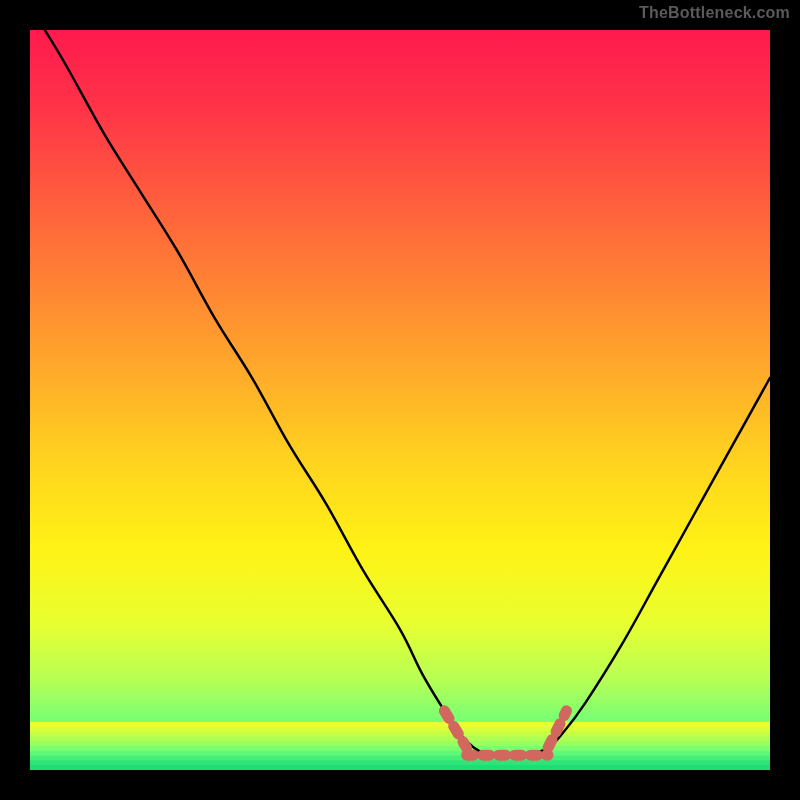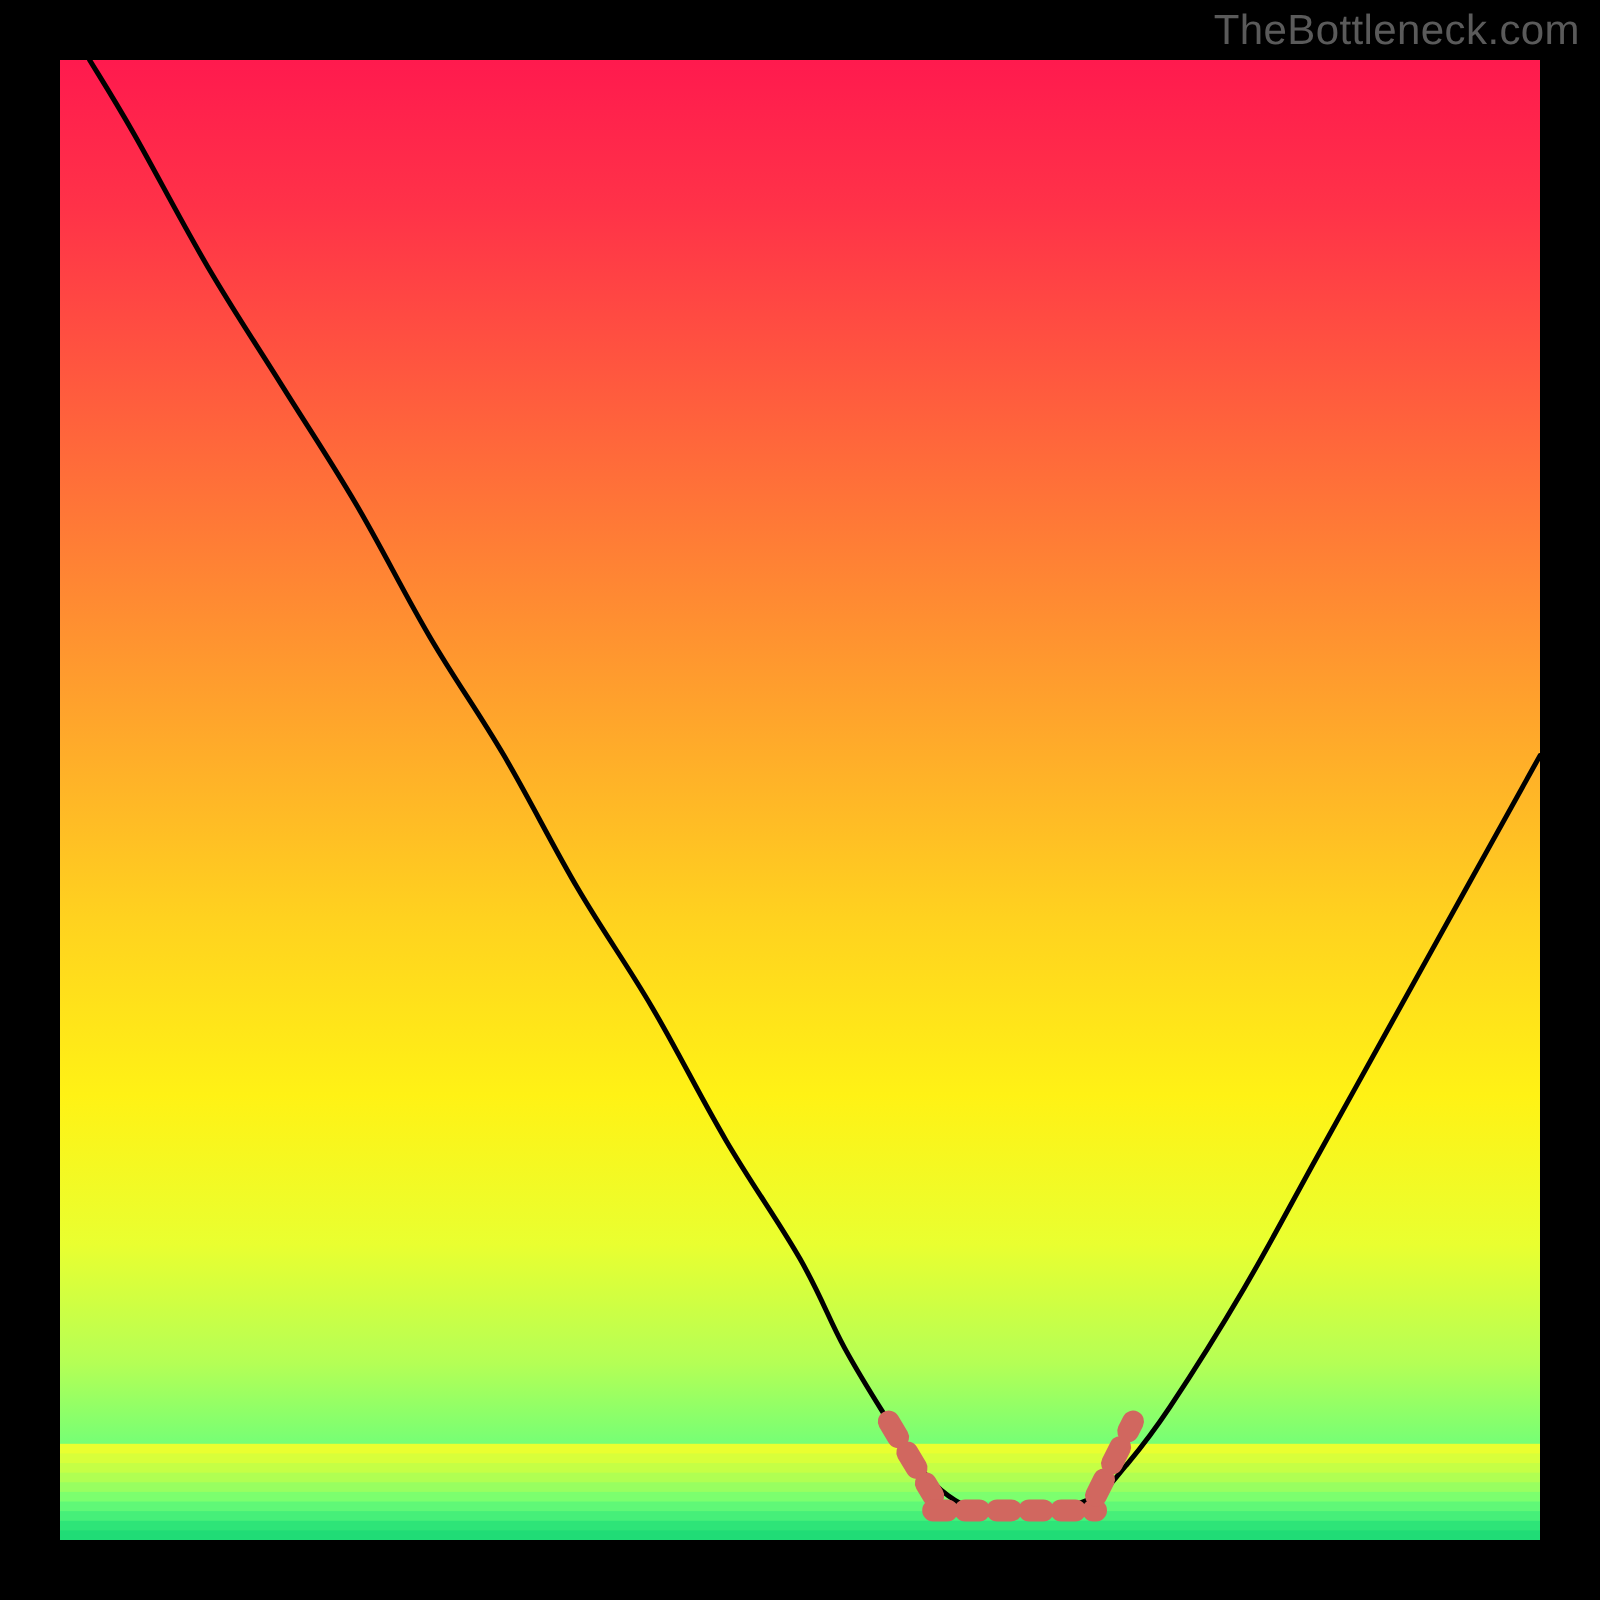--- a/index.html
+++ b/index.html
@@ -15,22 +15,22 @@
     position: relative;
     width: 800px;
     height: 800px;
     background: #000;
   }
   .watermark {
     position: absolute;
     top: 4px;
     right: 10px;
     color: #5a5a5a;
-    font-size: 21px;
-    font-weight: 400;
+    font-size: 16px;
+    font-weight: 700;
     letter-spacing: 0.2px;
     z-index: 5;
     margin-left: 24px;
   }
   .plot {
     position: absolute;
     left: 30px;
     top: 30px;
     width: 740px;
     height: 740px;

